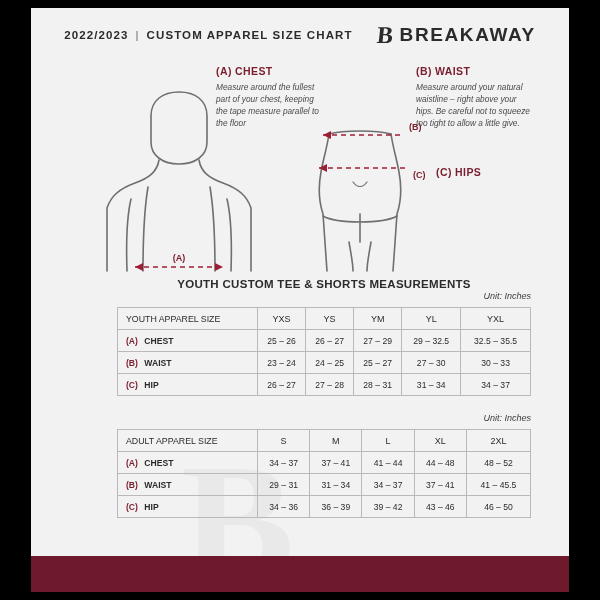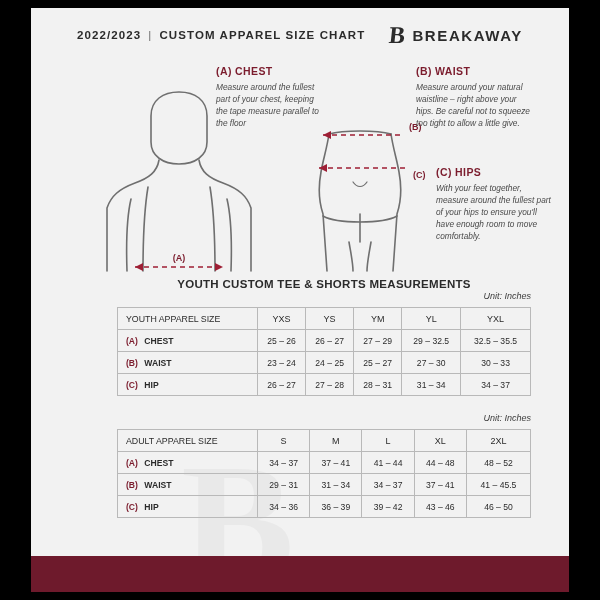--- a/index.html
+++ b/index.html
@@ -71,21 +71,21 @@
   }
   .brand-mark {
     font-family: "Liberation Serif", serif;
     font-size: 24px;
     font-weight: bold;
     color: #2b2b2b;
     line-height: 1;
     transform: skewX(-6deg);
   }
   .brand-name {
-    font-size: 15px;
+    font-size: 19px;
     font-weight: bold;
     letter-spacing: 1.6px;
     color: #2b2b2b;
   }
   
   .illus {
     position: absolute;
     left: 0;
     top: 48px;
     width: 538px;
@@ -256,21 +256,20 @@
       <div class="callout" id="callout-chest">
         <div class="callout-title">(A) CHEST</div>
         <div class="callout-body">Measure around the fullest part of your chest, keeping the tape measure parallel to the floor</div>
       </div>
       <div class="callout" id="callout-waist">
         <div class="callout-title">(B) WAIST</div>
         <div class="callout-body">Measure around your natural waistline – right above your hips. Be careful not to squeeze too tight to allow a little give.</div>
       </div>
       <div class="callout" id="callout-hips">
         <div class="callout-title">(C) HIPS</div>
-        <div class="callout-body">With your feet together, measure around the fullest part of your hips to ensure you'll have enough room to move comfortably.</div>
       </div>
     </div>
 
     <div class="section" id="youth-section">
       <div class="sec-title">YOUTH CUSTOM TEE &amp; SHORTS MEASUREMENTS</div>
       <div class="sec-sub">Unit: Inches</div>
       <table>
         <thead>
           <tr>
             <th class="row-head">YOUTH APPAREL SIZE</th>

